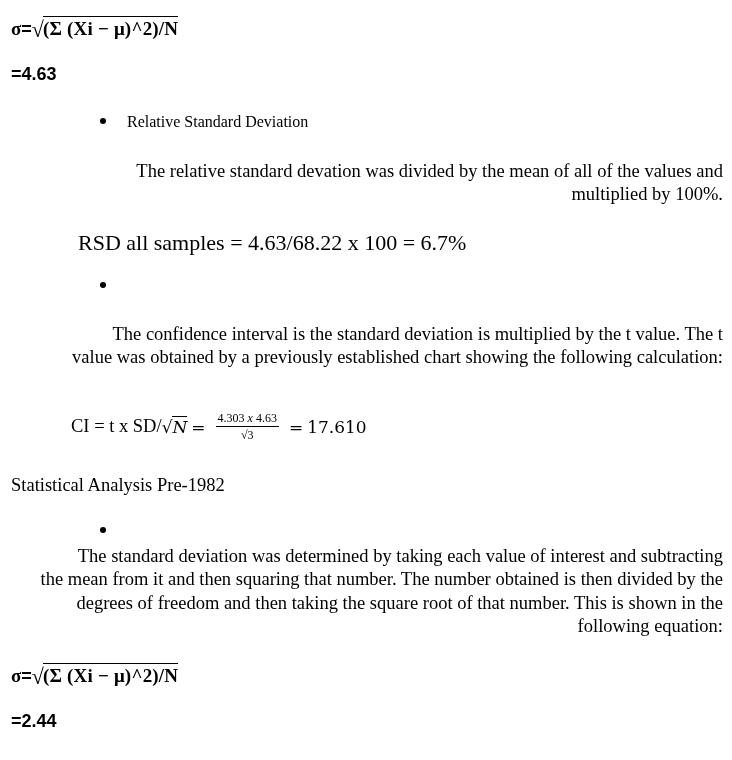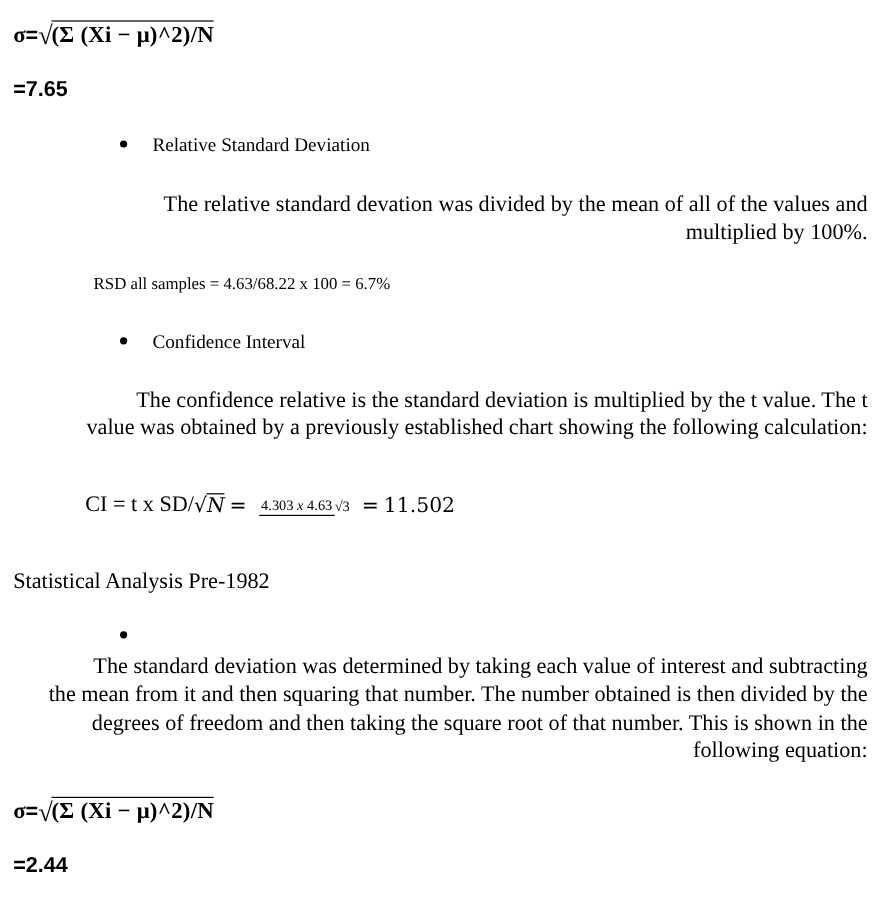--- a/index.html
+++ b/index.html
@@ -66,35 +66,35 @@
       line-height: 23.3px;
       left: 11px;
       width: 712px;
       white-space: normal;
       text-align: right;
     }
     .para .indent { display: inline-block; width: 64px; }
 
     .calc {
       font-family: "Liberation Serif", serif;
-      font-size: 14px;
+      font-size: 22px;
       left: 78px;
     }
 
     .ci {
       font-family: "Liberation Serif", serif;
       font-size: 18.5px;
       left: 71px;
       display: flex;
       align-items: center;
       justify-content: center;
     }
     .ci .frac {
       display: inline-flex;
-      flex-direction: row;
+      flex-direction: column;
       align-items: center;
       margin: 0 6px;
       font-size: 12px;
       line-height: 14px;
     }
     .ci .frac .num { border-bottom: 1px solid #000; padding: 0 2px 1px; }
     .ci .frac .num i { font-style: italic; }
     .ci .frac .den { padding-top: 1px; }
     .ci .math { font-family: "DejaVu Serif", serif; font-size: 17px; margin: 0 4px; }
     .ci .sqrtN { font-style: italic; font-family: "DejaVu Serif", serif; font-size: 17px; border-top: 1px solid #000; }
@@ -105,51 +105,51 @@
       font-size: 18.5px;
       left: 11px;
     }
   </style>
 </head>
 <body>
 
 <div class="abs eq" style="top:15px;">
   <span class="sigma">σ</span><span class="eqsign">=</span><span class="radical">√</span><span class="under">(Σ (Xi − μ)^2)/N</span>
 </div>
-<div class="abs result" style="top:64px;">=7.65</div>
+<div class="abs result" style="top:64px;">=4.63</div>
 
 <div class="abs bullet" style="top:113px;">
   <span class="dot"></span><span>Relative Standard Deviation</span>
 </div>
 
 <div class="abs para" style="top:160px;">
   <span class="indent" style="width:67px;"></span><span>The relative standard devation was divided by the mean of all of the values and multiplied by 100%.</span>
 </div>
 
 <div class="abs calc" style="top:230px;">RSD all samples = 4.63/68.22 x 100 = 6.7%</div>
 
 <div class="abs bullet" style="top:277px;">
-  <span class="dot"></span><span>Confidence Interval</span>
+  <span class="dot"></span>
 </div>
 
 <div class="abs para" style="top:323px;">
-  <span class="indent" style="width:60px;"></span><span>The confidence relative is the standard deviation is multiplied by the t value. The t value was obtained by a previously established chart showing the following calculation:</span>
+  <span class="indent" style="width:60px;"></span><span>The confidence interval is the standard deviation is multiplied by the t value. The t value was obtained by a previously established chart showing the following calculation:</span>
 </div>
 
 <div class="abs ci" style="top:411px;">
   <span>CI = t x SD/</span>
   <span class="sqrtsym">√</span>
   <span class="sqrtN">N</span>
   <span class="math">=</span>
   <span class="frac">
     <span class="num"><span>4.303</span> <i>x</i> <span>4.63</span></span>
     <span class="den">√3</span>
   </span>
   <span class="math">=</span>
-  <span class="math" style="margin-left:0;">11.502</span>
+  <span class="math" style="margin-left:0;">17.610</span>
 </div>
 
 <div class="abs heading" style="top:475px;">Statistical Analysis Pre-1982</div>
 
 <div class="abs bullet" style="top:522px;">
   <span class="dot"></span>
 </div>
 
 <div class="abs para" style="top:545px;">
   <span class="indent" style="width:64px;"></span><span>The standard deviation was determined by taking each value of interest and subtracting the mean from it and then squaring that number.  The number obtained is then divided by the degrees of freedom and then taking the square root of that number.  This is shown in the following equation:</span>

